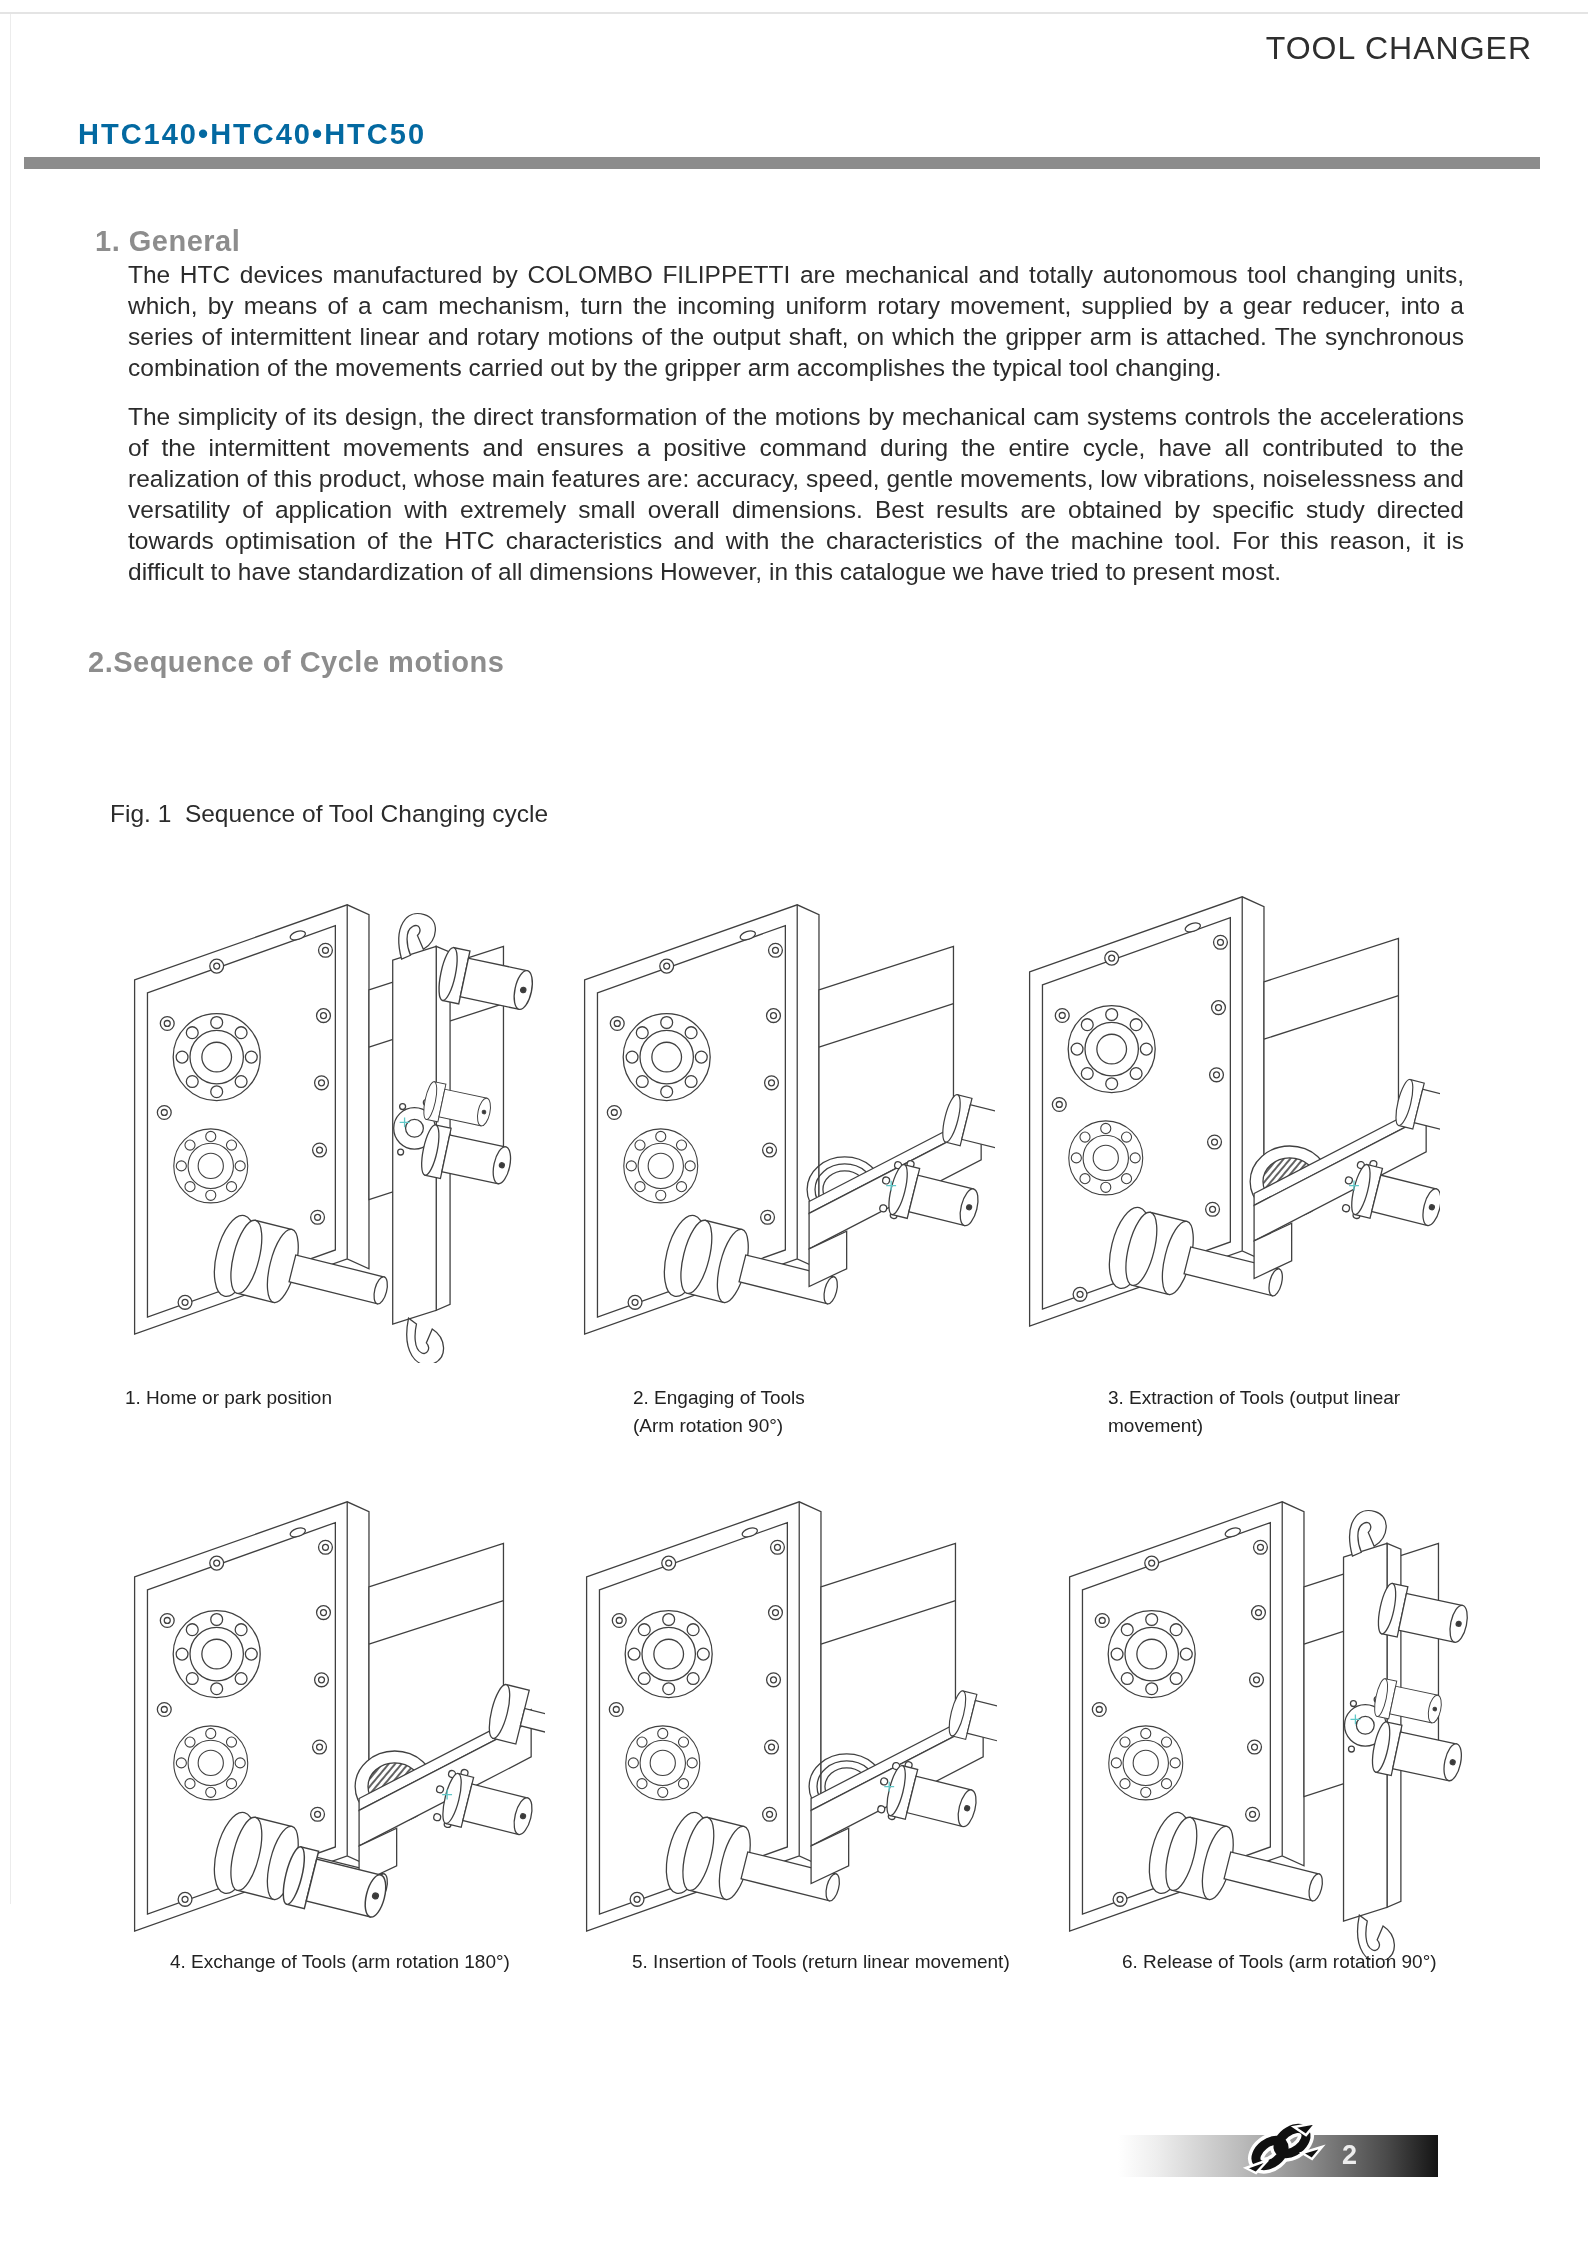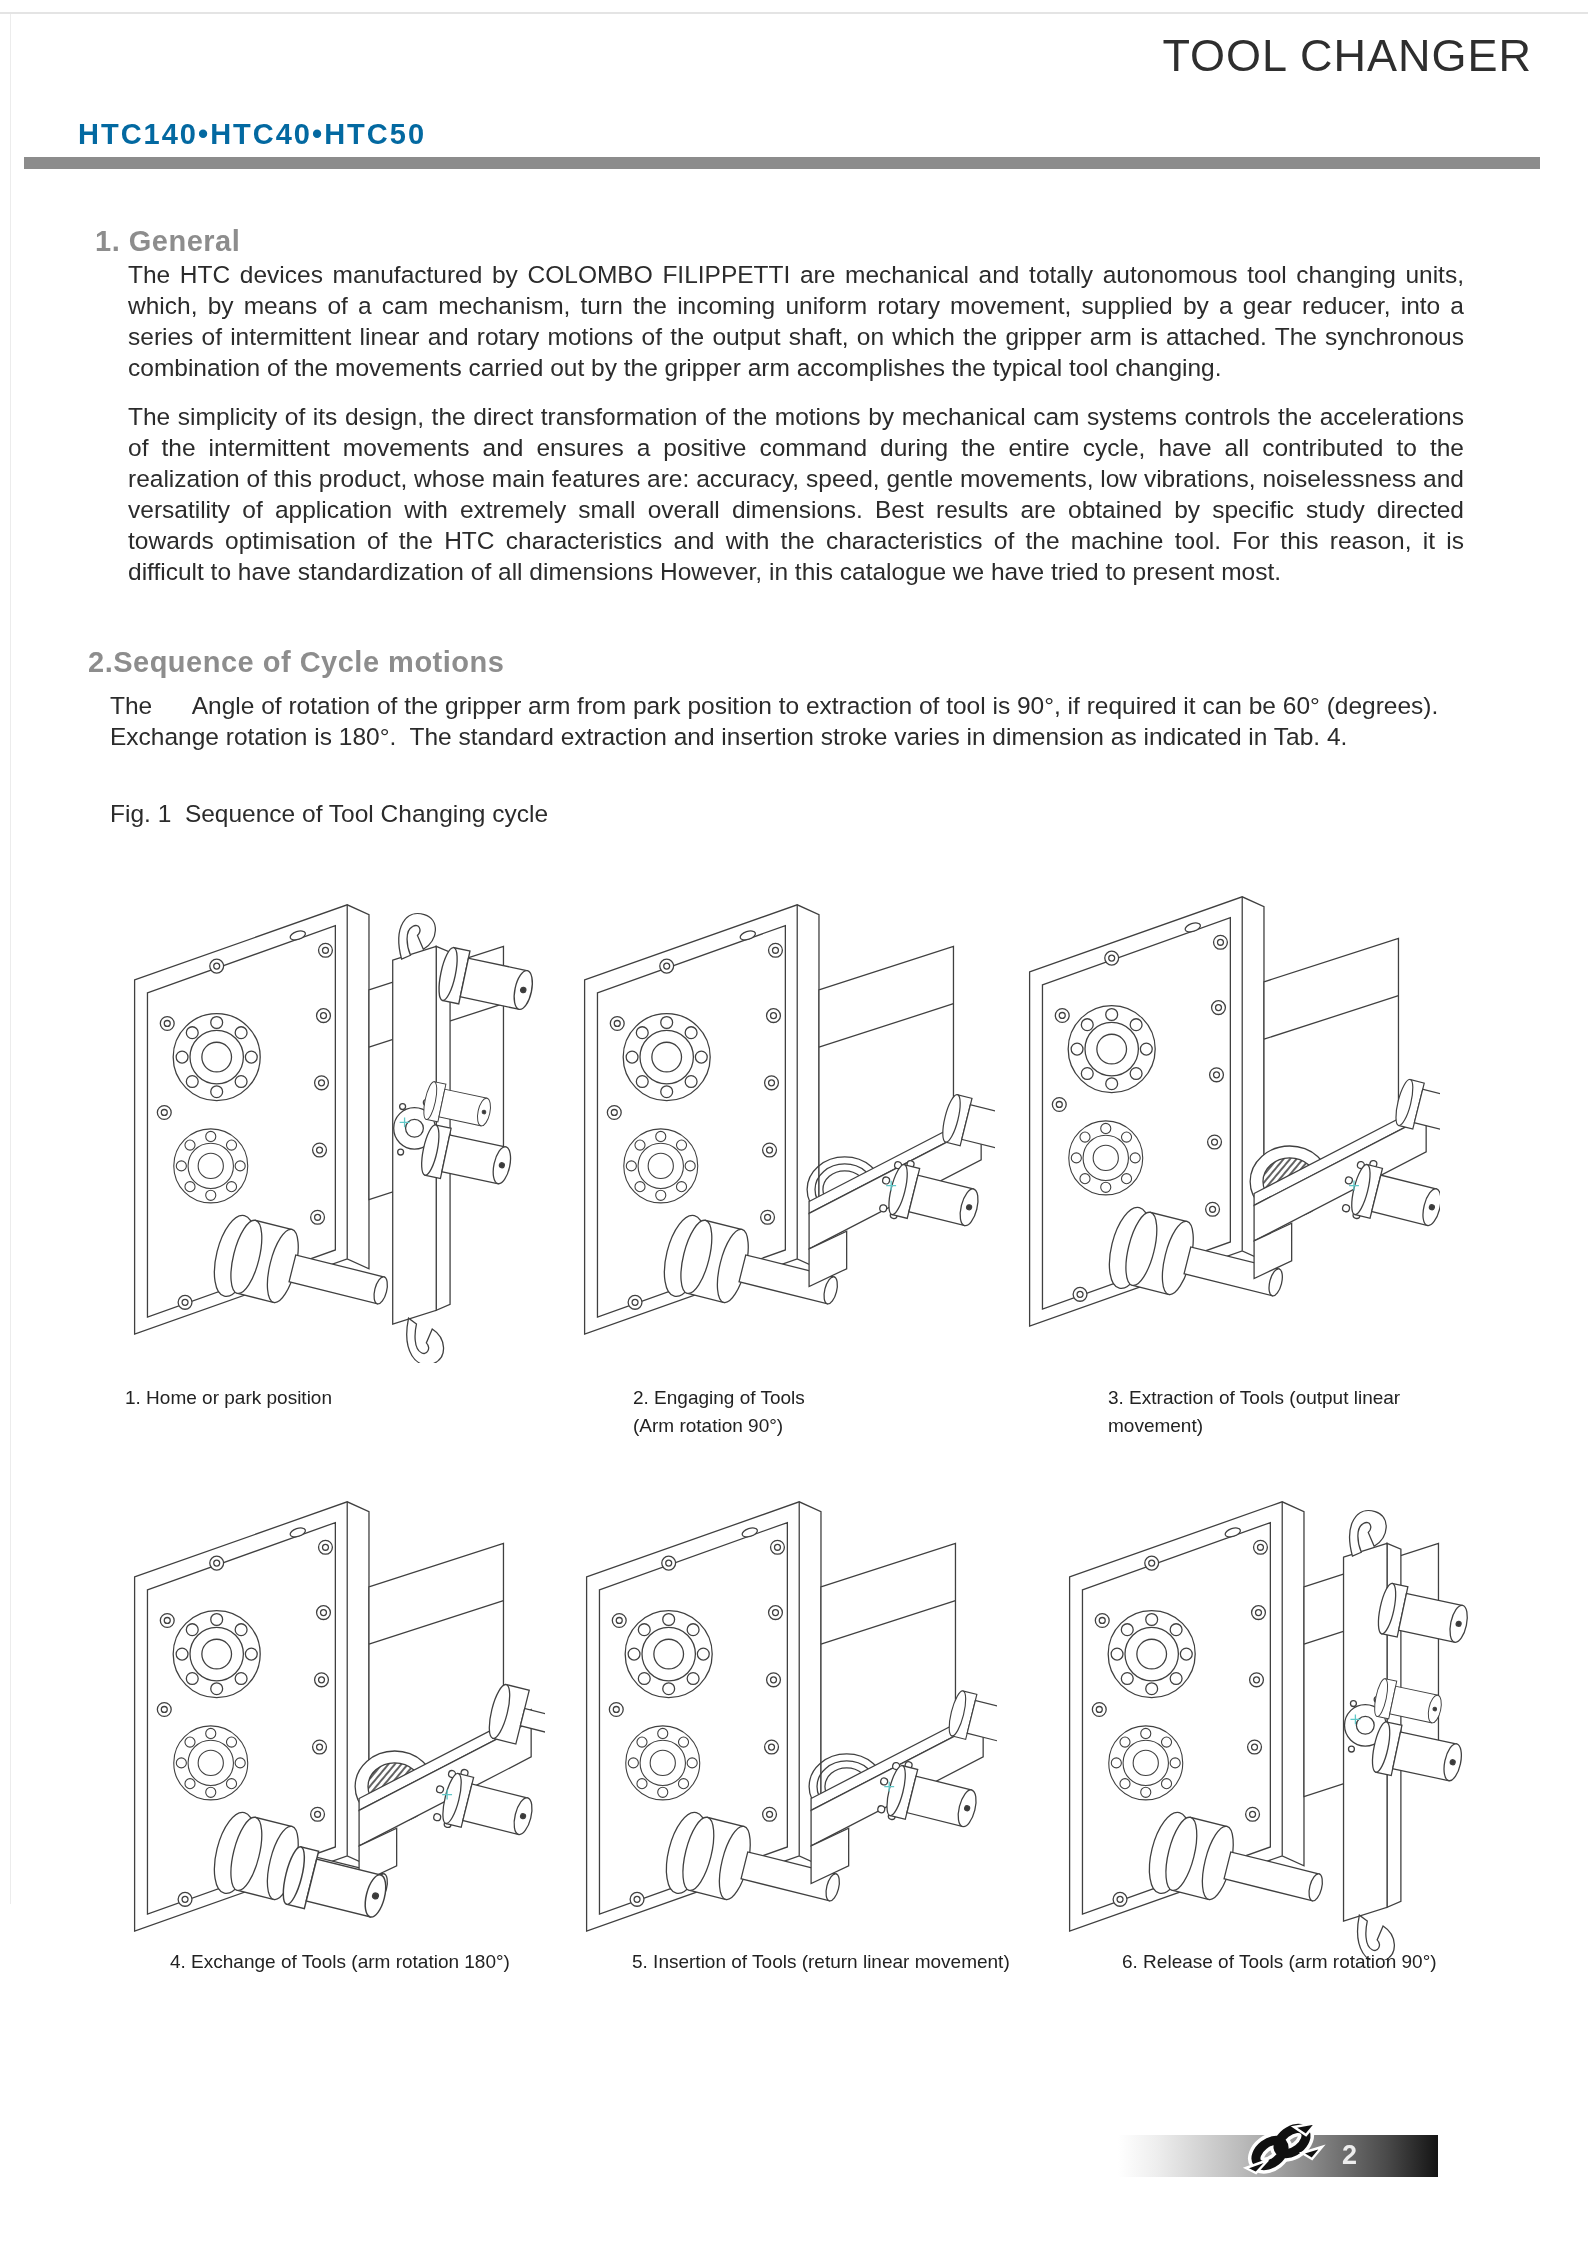--- a/index.html
+++ b/index.html
@@ -6,21 +6,21 @@
   .page {
     position:relative; width:1588px; height:2246px; margin:0 auto;
     background:#ffffff; overflow:hidden;
     font-family:"Liberation Sans", sans-serif; color:#2b2b2b;
   }
   .edge-top { position:absolute; top:12px; left:0; width:1588px; height:2px; background:#e4e4e4; }
   .edge-left { position:absolute; top:14px; left:10px; width:1px; height:1890px; background:#ececec; }
 
   .doc-title {
     position:absolute; top:30px; right:56px;
-    font-size:45px; letter-spacing:1px; color:#2e2e2e; font-weight:400;
+    font-size:32px; letter-spacing:1px; color:#2e2e2e; font-weight:400;
   }
   .models {
     position:absolute; top:118px; left:78px;
     font-size:29px; letter-spacing:2px; color:#0369a1; font-weight:700;
   }
   .rule { position:absolute; top:157px; left:24px; width:1516px; height:12px; background:#8c8c8c; }
 
   .sec-heading {
     position:absolute; font-size:29px; font-weight:bold; color:#8d8d8d; letter-spacing:0.5px;
   }
@@ -71,21 +71,20 @@
   <div class="models">HTC140•HTC40•HTC50</div>
   <div class="rule"></div>
 
   <div class="sec-heading h1">1. General</div>
   <div class="body-copy block1">
     <p>The HTC devices manufactured by COLOMBO FILIPPETTI are mechanical and totally autonomous tool changing units, which, by means of a cam mechanism, turn the incoming uniform rotary movement, supplied by a gear reducer, into a series of intermittent linear and rotary motions of the output shaft, on which the gripper arm is attached.  The synchronous combination of the movements carried out by the gripper arm accomplishes the typical tool changing.</p>
     <p>The simplicity of its design, the direct transformation of the motions by mechanical cam systems controls the accelerations of the intermittent movements and ensures a positive command during the entire cycle, have all contributed to the realization of this product, whose main features are: accuracy, speed, gentle movements, low vibrations, noiselessness and versatility of application with extremely small overall dimensions.  Best results are obtained by specific study directed  towards optimisation of the HTC characteristics and with the characteristics of the machine tool.  For this reason, it is difficult to have standardization of all dimensions However, in this catalogue we have tried to present most.</p>
   </div>
 
   <div class="sec-heading h2">2.Sequence of Cycle motions</div>
-  <div class="body-copy block2">The      Angle of rotation of the gripper arm from park position to extraction of tool is 90°, if required it can be 60° (degrees).        Exchange rotation is 180°.  The standard extraction and insertion stroke varies in dimension as indicated in Tab. 4.</div>
 
   <div class="figcap">Fig. 1  Sequence of Tool Changing cycle</div>
 
   <svg class="defs-holder" aria-hidden="true">
     <defs>
       <pattern id="hatch" width="5" height="5" patternUnits="userSpaceOnUse" patternTransform="rotate(40)">
         <rect width="5" height="5" fill="#ffffff" stroke="none"></rect>
         <line x1="1" y1="0" x2="1" y2="5" stroke="#3a3a3a" stroke-width="1.6"></line>
       </pattern>
 

